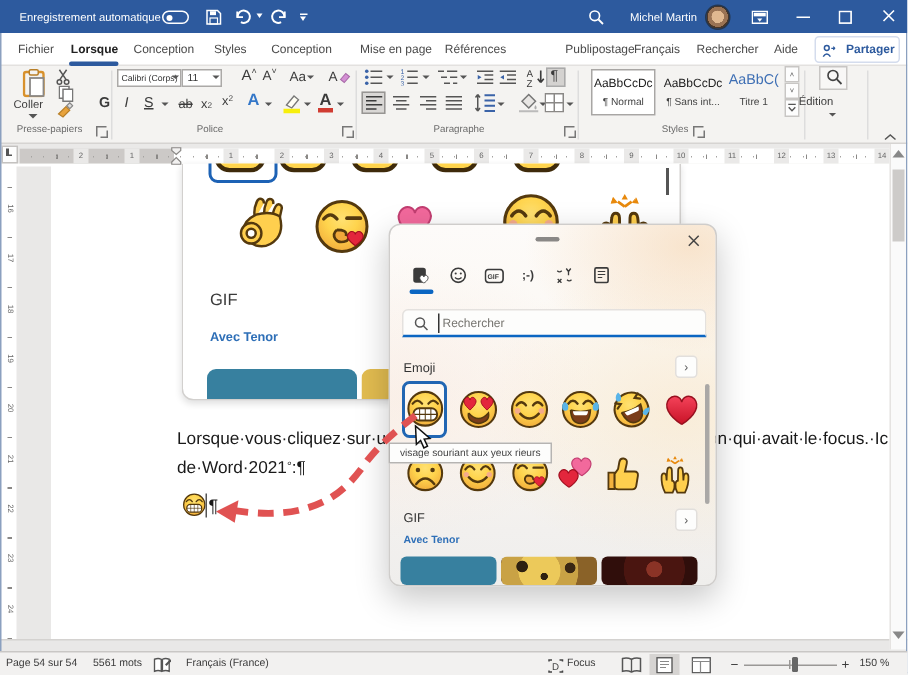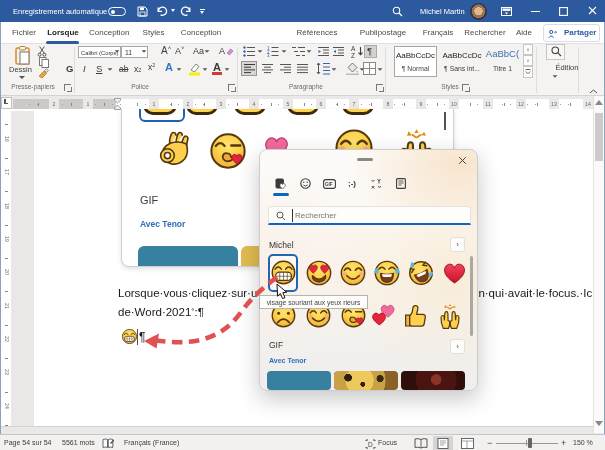--- a/index.html
+++ b/index.html
@@ -170,22 +170,23 @@
     </svg>
 </div>
 
 <div id="tabs" class="ab">
   <div class="tab" style="left:9px;width:30px">Fichier</div>
   <div class="tab" style="left:45px;width:36px;color:#222;font-weight:bold">Lorsque</div>
   <div class="ab" style="left:46px;top:19px;width:33px;height:3px;background:#2d5a9e;border-radius:2px"></div>
   <div class="tab" style="left:89px;width:40px">Conception</div>
   <div class="tab" style="left:138px;width:31px">Styles</div>
   <div class="tab" style="left:177px;width:48px">Conception</div>
+  <div class="tab" style="left:233px;width:62px">Mise en page</div>
   <div class="tab" style="left:294px;width:46px">Références</div>
-  <div class="tab" style="left:355px;width:56px">Publipostage</div>
+  <div class="tab" style="left:372px;width:56px">Publipostage</div>
   <div class="tab" style="left:418px;width:40px">Français</div>
   <div class="tab" style="left:464px;width:42px">Rechercher</div>
   <div class="tab" style="left:512px;width:24px">Aide</div>
   <div class="ab" style="left:543px;top:2px;width:57px;height:18px;background:#fff;border:1px solid #d4dced;border-radius:3px"></div>
   <svg class="ab" style="left:548px;top:7px" width="9" height="10" viewBox="0 0 9 10">
       <circle cx="3.2" cy="3" r="1.6" fill="none" stroke="#2d5a9e" stroke-width="1"></circle>
       <path d="M0.8 8.8 q2.4-3.6 4.8 0" fill="none" stroke="#2d5a9e" stroke-width="1"></path>
       <path d="M6.2 3.2 h2.2 M7.5 2.1 l1.1 1.1 -1.1 1.1" fill="none" stroke="#2d5a9e" stroke-width="0.8"></path>
     </svg>
   <div class="tab" style="left:564px;width:42px;color:#2d5a9e;font-weight:bold;text-align:left">Partager</div>
@@ -204,21 +205,21 @@
   <div class="launch" style="left:64px"></div>
   <div class="launch" style="left:228px"></div>
   <div class="launch" style="left:376px"></div>
   <div class="launch" style="left:462px"></div>
 
   <svg class="ab" style="left:15px;top:2px" width="15" height="19" viewBox="0 0 15 19">
       <rect x="1" y="2" width="13" height="16" rx="1.5" fill="none" stroke="#d8912c" stroke-width="1.6"></rect>
       <rect x="4.5" y="0.5" width="6" height="3.5" rx="1" fill="#f4f3f1" stroke="#b87f28" stroke-width="1"></rect>
       <rect x="5" y="6" width="9" height="12" fill="#fff" stroke="#8a8886" stroke-width="1.2"></rect>
     </svg>
-  <div class="ab" style="left:9px;top:21px;font-size:7.5px;color:#3b3b3b">Dessin</div>
+  <div class="ab" style="left:9px;top:21px;font-size:7.5px;color:#3b3b3b">Coller</div>
   <div class="cvd ab" style="left:19px;top:32px"></div>
   <svg class="ab" style="left:37px;top:2px" width="10" height="11" viewBox="0 0 10 11">
       <path d="M2.6 0.5 L7.2 7.2 M7.4 0.5 L2.8 7.2" stroke="#555" stroke-width="1" fill="none"></path>
       <circle cx="2.6" cy="8.7" r="1.5" fill="none" stroke="#555" stroke-width="1"></circle>
       <circle cx="7.4" cy="8.7" r="1.5" fill="none" stroke="#555" stroke-width="1"></circle>
     </svg>
   <svg class="ab" style="left:39px;top:13px" width="10" height="11" viewBox="0 0 10 11">
       <rect x="0.5" y="0.5" width="6.5" height="8" fill="#fff" stroke="#777" stroke-width="1"></rect>
       <rect x="3" y="2.5" width="6.5" height="8" fill="#fff" stroke="#777" stroke-width="1"></rect>
     </svg>
@@ -358,21 +359,21 @@
   <div class="ab" style="left:523px;top:22px;width:10px;height:12px;background:#fdfdfd;border:1px solid #c8c6c4"></div>
     <svg class="ab" style="left:525px;top:25px" width="6" height="6" viewBox="0 0 6 6">
       <path d="M0.5 0.5 h5 M0.8 2.5 L3 4.8 L5.2 2.5" fill="none" stroke="#555" stroke-width="0.9"></path>
     </svg>
 
   <div class="ab" style="left:546px;top:0px;width:19px;height:16px;background:#f8f7f6;border:1px solid #c8c6c4"></div>
   <svg class="ab" style="left:551px;top:2px" width="11" height="11" viewBox="0 0 11 11">
       <circle cx="4.3" cy="4.3" r="3.3" fill="none" stroke="#444" stroke-width="1.1"></circle>
       <path d="M6.8 6.8 L10 10" stroke="#444" stroke-width="1.2"></path>
     </svg>
-  <div class="ab" style="left:554px;top:19px;width:26px;text-align:center;font-size:7.5px;color:#3b3b3b">Édition</div>
+  <div class="ab" style="left:531px;top:19px;width:26px;text-align:center;font-size:7.5px;color:#3b3b3b">Édition</div>
   <div class="cvd ab" style="left:552px;top:31px;transform:scale(.8)"></div>
   <svg class="ab" style="left:589px;top:45px" width="9" height="5" viewBox="0 0 9 5">
       <path d="M1 4 L4.5 1 L8 4" fill="none" stroke="#555" stroke-width="1"></path>
     </svg>
 </div>
 
 <div id="rulrow" class="ab">
   <div class="ab" style="left:1px;top:1px;width:11px;height:12px;background:#fdfdfd;border:1px solid #c4c2c0"></div>
   <div class="ab" style="left:4px;top:3px;width:4px;height:5px;border-left:2px solid #555;border-bottom:1.5px solid #555"></div>
 
@@ -486,21 +487,21 @@
   <div class="ab" style="left:13px;top:43px;width:16px;height:2.5px;background:#0b66c2;border-radius:2px"></div>
 
   <div class="ab" style="left:8px;top:56px;width:203px;height:19px;background:#fdfdfc;border:1px solid #e4e1de;border-bottom:2px solid #0b66c2;border-radius:4px 4px 0 0"></div>
   <svg class="ab" style="left:16px;top:61px" width="10" height="10" viewBox="0 0 10 10">
       <circle cx="4" cy="4" r="3" fill="none" stroke="#555" stroke-width="1"></circle>
       <path d="M6.3 6.3 L9 9" stroke="#555" stroke-width="1"></path>
     </svg>
   <div class="ab" style="left:32px;top:59px;width:1px;height:13px;background:#333"></div>
   <div class="ab" style="left:35px;top:61px;font-size:8px;color:#76746f">Rechercher</div>
 
-  <div class="ab" style="left:9px;top:90px;font-size:8.5px;color:#333">Michel</div>
+  <div class="ab" style="left:9px;top:90px;font-size:8.5px;color:#333">Emoji</div>
   <div class="ab" style="left:190px;top:87px;width:15px;height:15px;background:#fdfdfc;border:1px solid #e2dfdc;border-radius:3px;font-size:8px;color:#555;text-align:center;line-height:14px">›</div>
 
   <div class="ab" style="left:8px;top:104px;width:30px;height:38px;border:2px solid #2166b3;border-radius:5px;background:rgba(255,255,255,0.55)"></div>
   <svg class="ab" style="left:10px;top:109px" width="27" height="27">
       <use href="#e-grin"></use>
     </svg>
   <svg class="ab" style="left:45px;top:108.5px" width="28" height="28">
       <use href="#e-hearteyes"></use>
     </svg>
   <svg class="ab" style="left:79px;top:108.5px" width="28" height="28">

